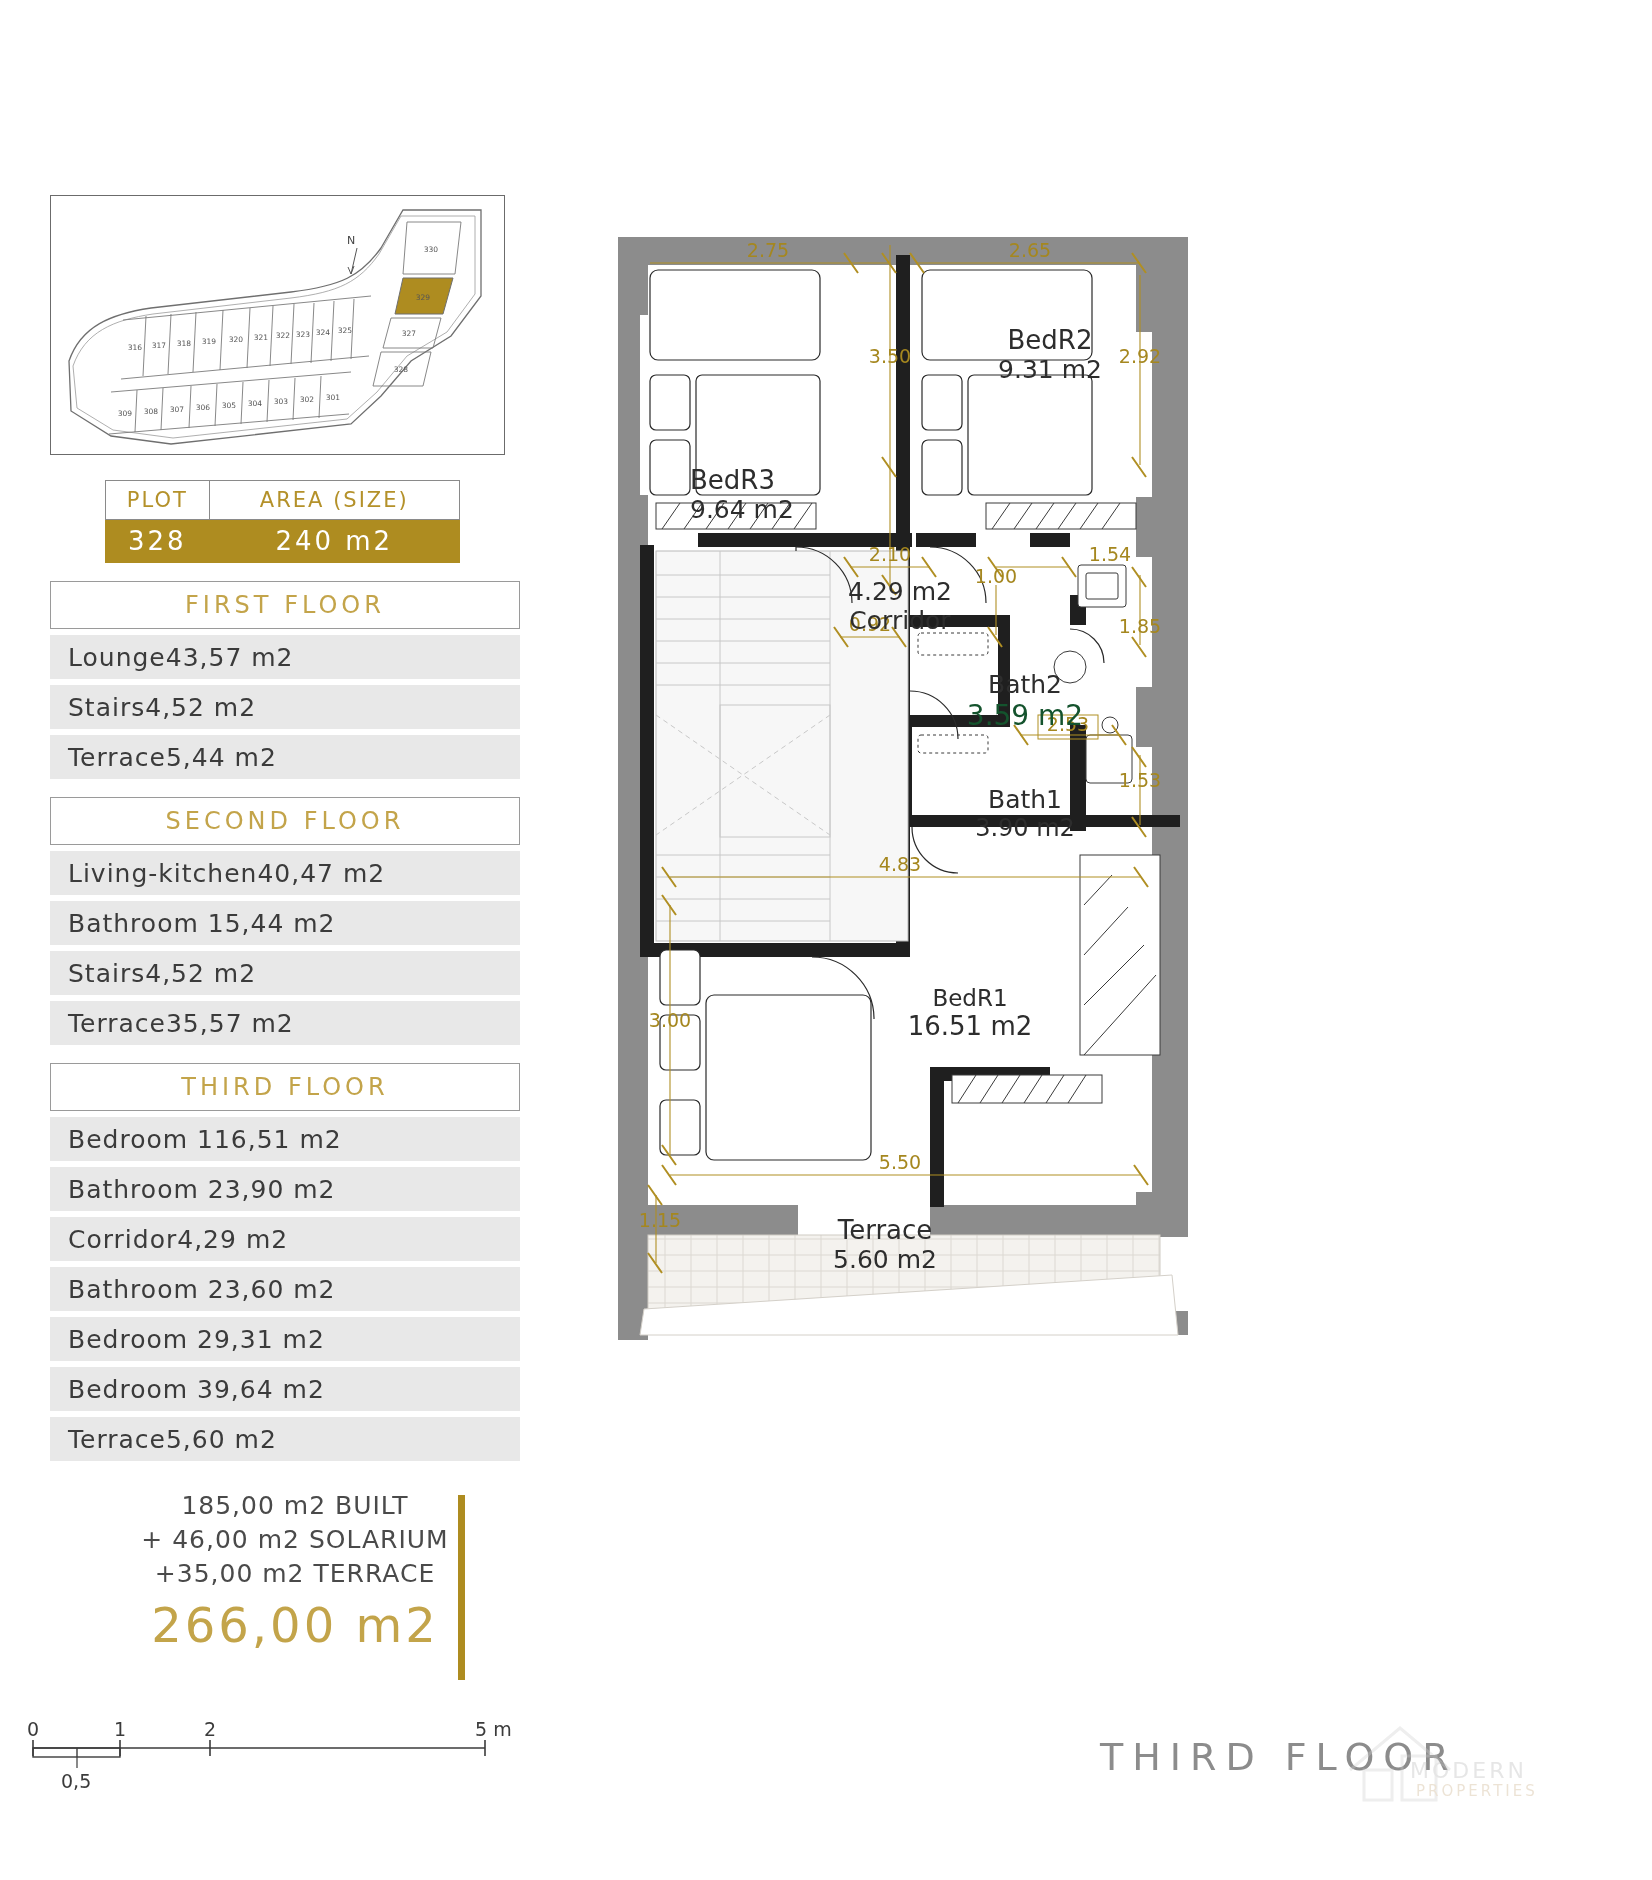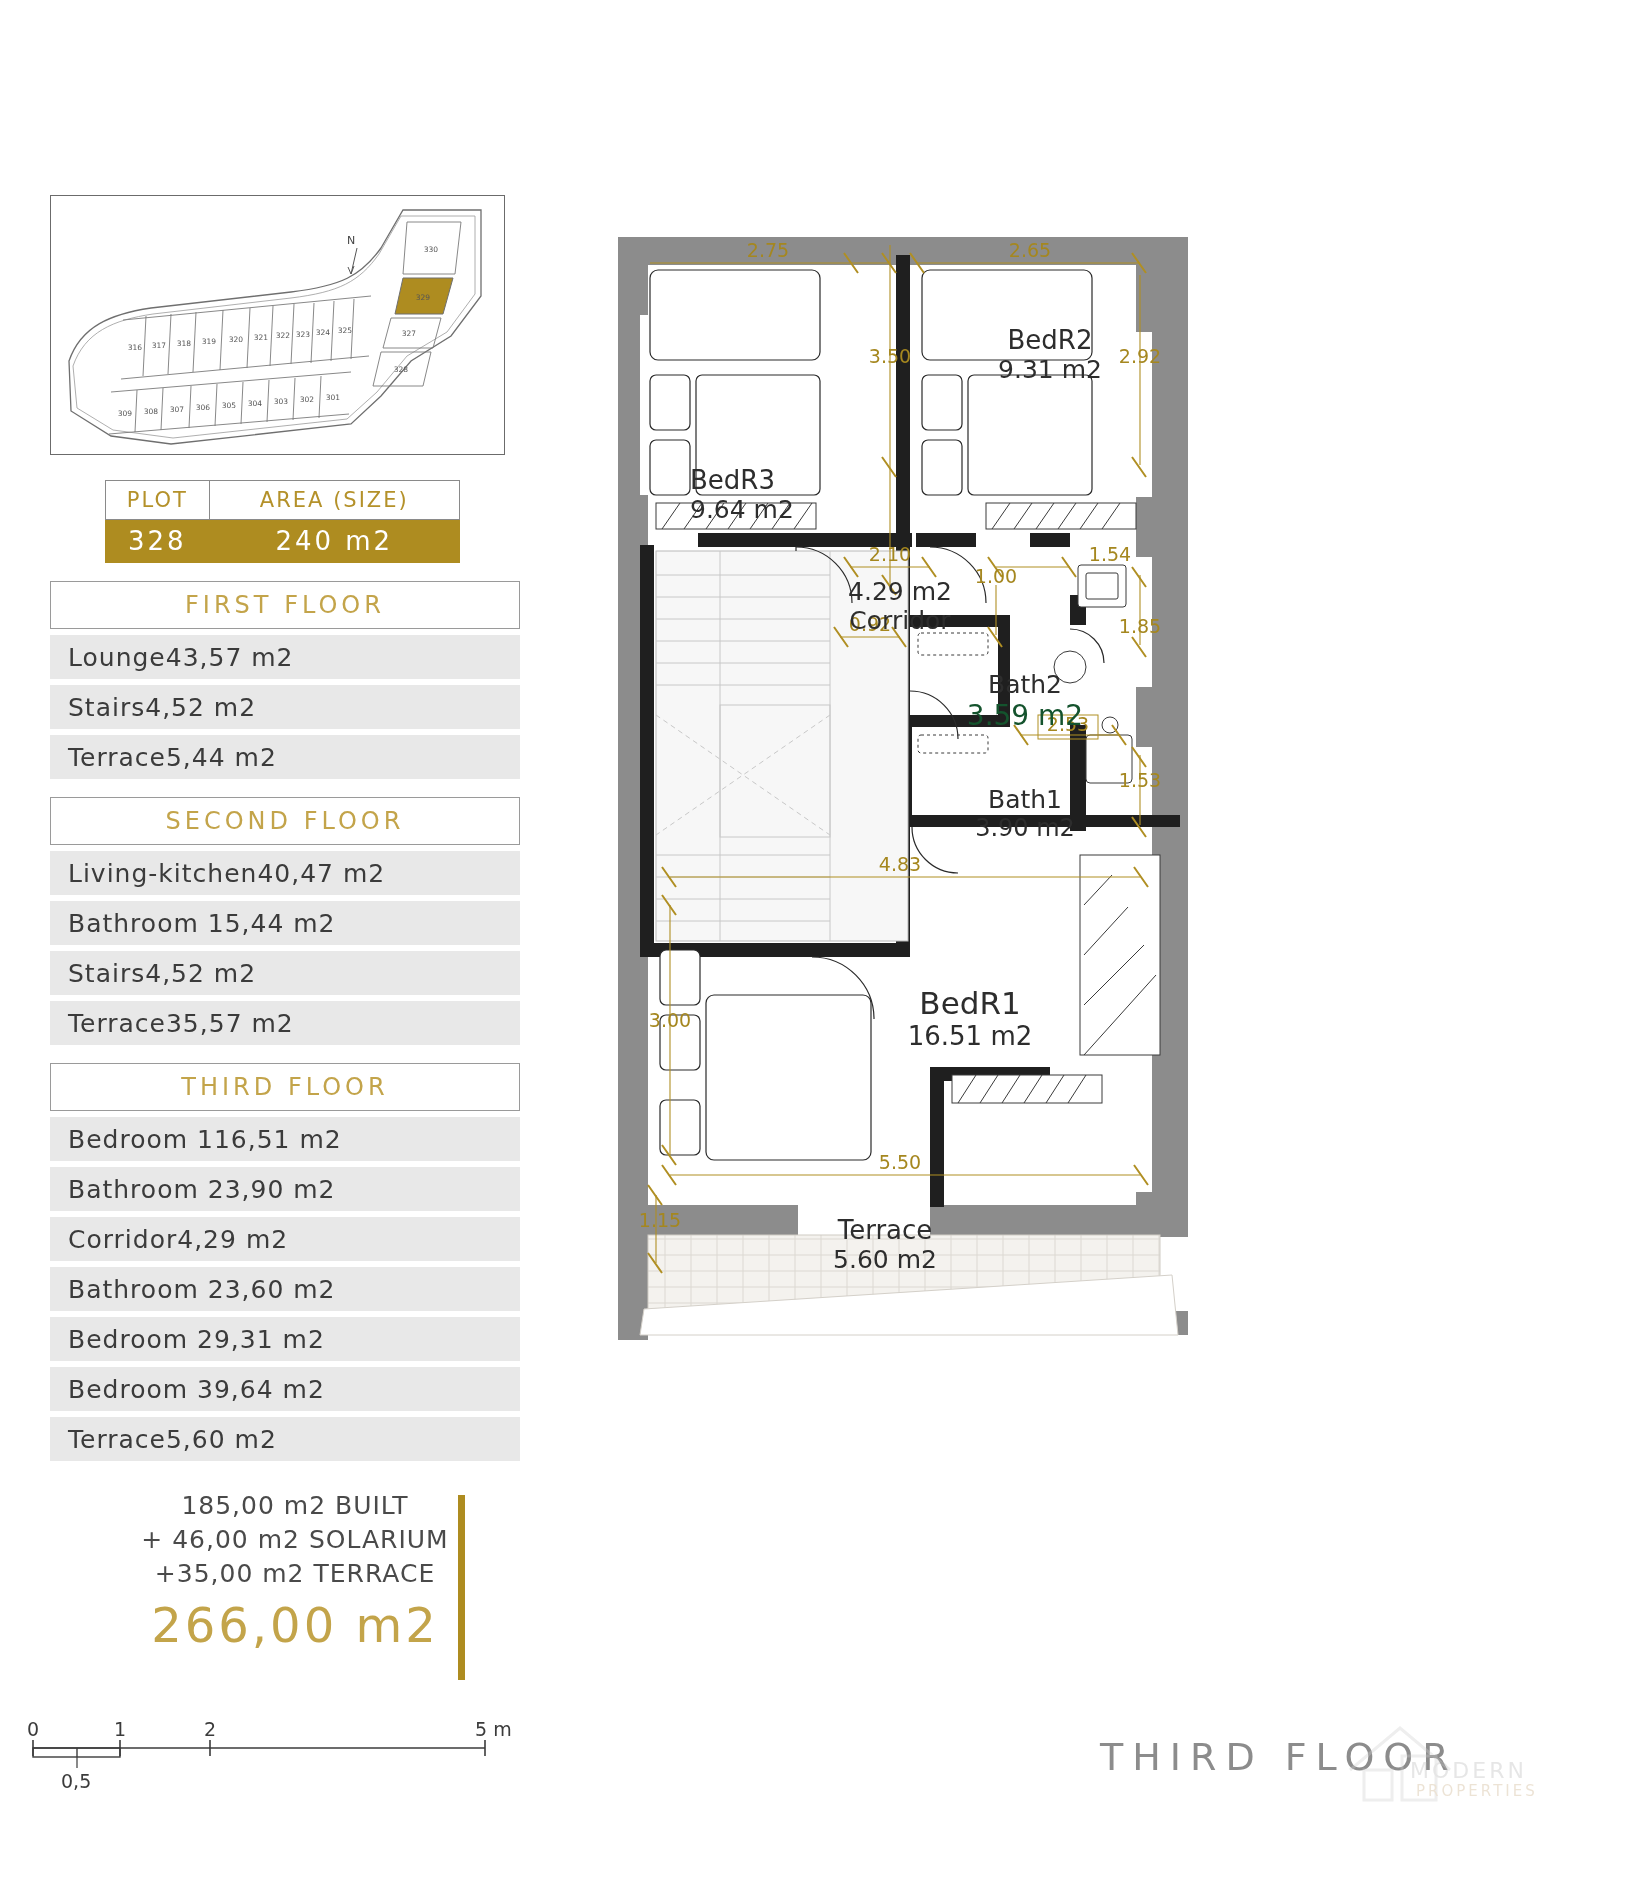--- a/index.html
+++ b/index.html
@@ -404,21 +404,21 @@
     </div>
     <div style="position:absolute;left:355px;top:455px;text-align:center;width:140px;">
       <div style="font-size:25px;color:#2d2d2d;">Bath2</div>
       <div style="font-size:28px;color:#14532d;">3.59 m2</div>
     </div>
     <div style="position:absolute;left:355px;top:570px;text-align:center;width:140px;">
       <div style="font-size:25px;color:#2d2d2d;">Bath1</div>
       <div style="font-size:24px;color:#2d2d2d;">3.90 m2</div>
     </div>
     <div style="position:absolute;left:275px;top:770px;text-align:center;width:190px;">
-      <div style="font-size:31px;color:#2d2d2d;">BedR1</div>
+      <div style="font-size:23px;color:#2d2d2d;">BedR1</div>
       <div style="font-size:26px;color:#2d2d2d;">16.51 m2</div>
     </div>
     <div style="position:absolute;left:190px;top:1000px;text-align:center;width:190px;">
       <div style="font-size:26px;color:#2d2d2d;">Terrace</div>
       <div style="font-size:25px;color:#2d2d2d;">5.60 m2</div>
     </div>
   </div>
 
   <div class="footer">THIRD FLOOR</div>
 

